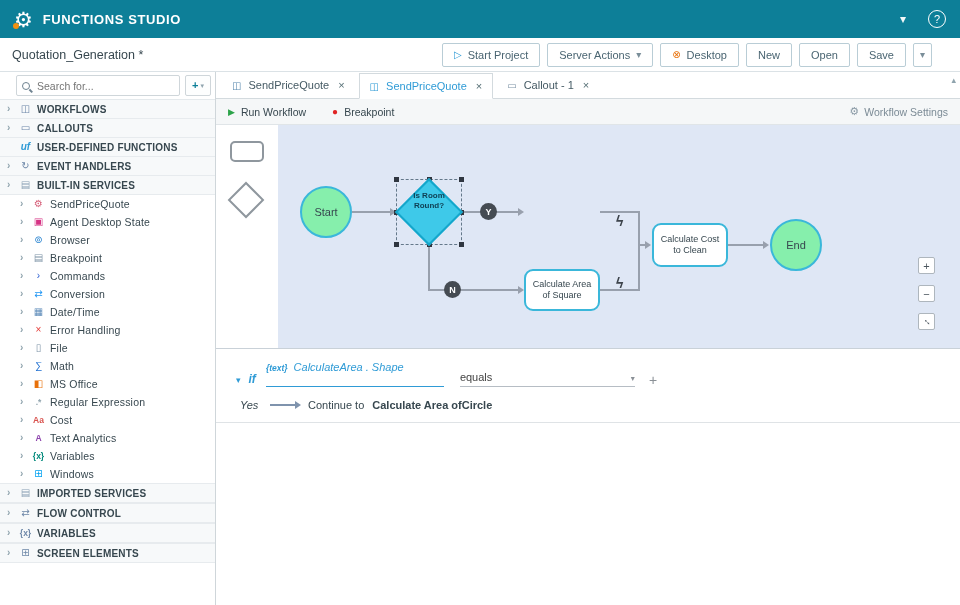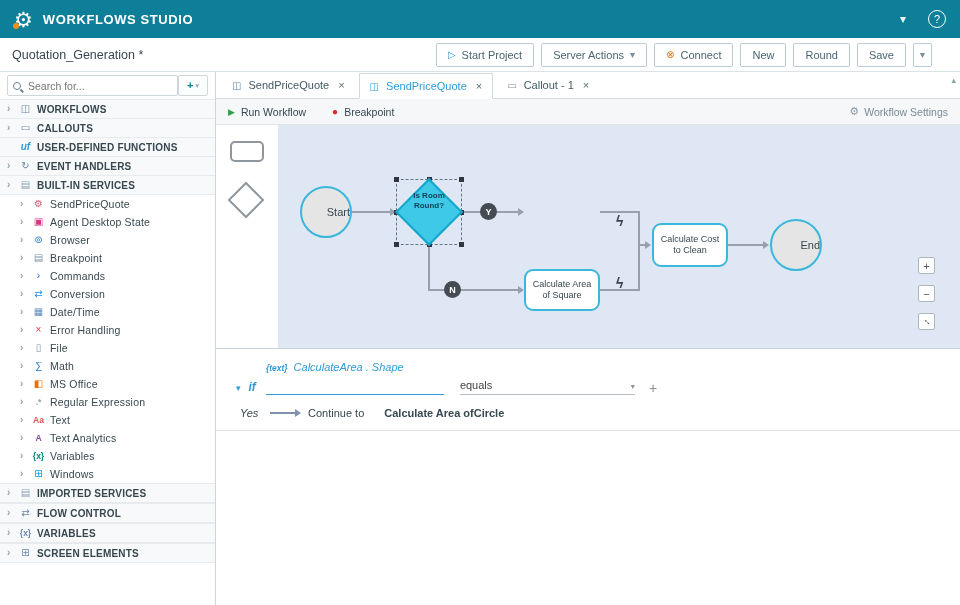--- a/index.html
+++ b/index.html
@@ -25,21 +25,21 @@
   .ptb-right { margin-left:auto; display:flex; align-items:center; gap:7px; padding-right:16px; }
   .btn { height:24px; border:1px solid #b9cdd6; background:#fff; border-radius:2px; font-size:11px; color:#4a6572; display:flex; align-items:center; gap:6px; padding:0 11px; cursor:pointer; font-family:inherit; }
   .btn .bi { font-size:10px; }
   .bi-play { color:#2f9bd6; }
   .bi-connect { color:#e8710a; font-size:12px; }
   .bi-chev { font-size:8px; color:#7a8e99; }
   .btn-narrow { padding:0 6px; }
 
   
   .sidebar { position:absolute; top:72px; left:0; bottom:0; width:216px; background:#fff; border-right:1px solid #cfd6da; }
-  .search-row { height:28px; display:flex; align-items:center; padding:0 7px; border-bottom:1px solid #e4e9ec; }
+  .search-row { height:28px; display:flex; align-items:center; padding:0 16px; gap:5px; border-bottom:1px solid #e4e9ec; }
   .search-box { flex:1; height:21px; border:1px solid #cfd6da; border-radius:2px; display:flex; align-items:center; padding:0 5px; gap:5px; }
   .mag { width:8px; height:8px; border:1.5px solid #6e8290; border-radius:50%; position:relative; flex:0 0 auto; }
   .mag::after { content:""; position:absolute; width:4px; height:1.5px; background:#6e8290; left:6px; top:7px; transform:rotate(45deg); }
   .search-box input { border:none; outline:none; flex:1; font-size:10.5px; color:#5a6b76; font-family:inherit; min-width:0; background:transparent; }
   .add-btn { width:30px; height:21px; border:1px solid #cfd6da; border-radius:2px; background:#fdfefe; display:flex; align-items:center; justify-content:center; gap:2px; cursor:pointer; font-family:inherit; }
   .add-btn .plus { font-size:11px; color:#0d7f98; font-weight:bold; line-height:1; }
   .add-btn .dd { font-size:7px; color:#90a4ae; }
 
   .t-row { display:flex; align-items:center; gap:5px; padding:0 7px; cursor:pointer; }
   .t-row.sec { height:19px; background:#f7f9fa; border-bottom:1px solid #e7ebee; }
@@ -71,88 +71,88 @@
 
   
   .canvas { position:relative; height:223px; background:#fff; overflow:hidden; }
   .palette { position:absolute; left:0; top:0; width:62px; height:100%; background:#fff; }
   .pal-rect { position:absolute; left:14px; top:16px; width:34px; height:21px; border:2px solid #8f979e; border-radius:5px; background:#fff; cursor:grab; }
   .pal-diamond { position:absolute; left:17px; top:62px; width:26px; height:26px; border:2px solid #8f979e; background:#fff; transform:rotate(45deg); cursor:grab; }
   .bluezone { position:absolute; left:62px; right:0; top:0; bottom:0; background:#dfe7f5; }
 
   .line { position:absolute; background:#98a0ad; }
   .arr { position:absolute; width:0; height:0; border-top:4px solid transparent; border-bottom:4px solid transparent; border-left:6px solid #98a0ad; }
-  .node-circle { position:absolute; width:52px; height:52px; border-radius:50%; background:#e5e5e5; border:2px solid #3ab7da; display:flex; align-items:center; justify-content:flex-end; font-size:11px; color:#37474f; cursor:grab; }
+  .node-circle { position:absolute; width:52px; height:52px; border-radius:50%; background:#86efac; border:2px solid #3ab7da; display:flex; align-items:center; justify-content:center; font-size:11px; color:#37474f; cursor:grab; }
   .node-box { position:absolute; width:76px; height:42px; background:#fff; border:2px solid #3ab7da; border-radius:9px; display:flex; align-items:center; justify-content:center; text-align:center; font-size:9px; color:#37474f; line-height:1.2; padding:2px; cursor:grab; }
   .badge { position:absolute; width:17px; height:17px; border-radius:50%; background:#454b52; color:#fff; font-size:9px; font-weight:bold; display:flex; align-items:center; justify-content:center; }
   .bolt { position:absolute; color:#3d444c; font-size:14px; font-weight:bold; }
 
   .selbox { position:absolute; left:180px; top:54px; width:66px; height:66px; border:1px dashed #64788a; }
   .hd { position:absolute; width:5px; height:5px; background:#2f3640; }
   .diamond { position:absolute; left:189px; top:63px; width:48px; height:48px; background:#3ec9e9; border:2px solid #14a6cb; transform:rotate(45deg); cursor:grab; }
   .diamond-label { position:absolute; left:185px; top:66px; width:56px; text-align:center; font-size:8px; font-weight:bold; color:#0e3e52; line-height:1.25; pointer-events:none; }
 
   .zoombtn { position:absolute; width:17px; height:17px; background:#fff; border:1px solid #aeb6bd; color:#4c565e; font-size:11px; display:flex; align-items:center; justify-content:center; cursor:pointer; border-radius:2px; }
   .zb-fit span { display:inline-block; transform:rotate(-45deg); font-size:10px; }
 
   
   .cond { flex:1; background:#fff; border-top:1px solid #c9d1d8; position:relative; }
   .if-row { display:flex; align-items:flex-end; padding:12px 0 6px 0; }
   .c-caret { margin-left:20px; font-size:9px; color:#2f9bd6; cursor:pointer; padding-bottom:2px; }
   .c-if { margin-left:8px; font-size:12px; font-weight:bold; font-style:italic; color:#2f9bd6; padding-bottom:1px;text-align:right; }
-  .c-operand { margin-left:10px; width:178px; border-bottom:1px solid #2f9bd6; display:flex; align-items:baseline; gap:6px; padding-bottom:21px; cursor:text; }
+  .c-operand { margin-left:10px; width:178px; border-bottom:1px solid #2f9bd6; display:flex; align-items:baseline; gap:6px; padding-bottom:13px; cursor:text; }
   .c-tag { font-size:8.5px; font-style:italic; color:#2f9bd6; font-weight:bold; }
   .c-opnd { font-size:11px; font-style:italic; color:#2f9bd6; }
   .c-field { margin-left:16px; width:175px; border-bottom:1px solid #b6bdc4; display:flex; align-items:baseline; justify-content:space-between; padding-bottom:3px; font-size:11px; color:#444; cursor:text; }
   .c-field .fc { font-size:8px; color:#8a9096; }
   .c-value { margin-left:18px; width:185px; border-bottom:1px solid #b6bdc4; padding-bottom:3px; font-size:11px; color:#444; cursor:text; }
   .c-add { margin-left:14px; font-size:14px; color:#8a9096; cursor:pointer; line-height:1; }
   .br-row { display:flex; align-items:center; height:23px; margin-left:24px; }
   .br-row:first-of-type { margin-top:8px; }
   .br-name { font-size:11px; font-style:italic; color:#37474f; width:28px; }
   .b-arrow { width:26px; height:2px; background:#7f93ad; position:relative; margin:0 12px 0 2px; }
   .b-arrow::after { content:""; position:absolute; right:-5px; top:-3px; border-top:4px solid transparent; border-bottom:4px solid transparent; border-left:6px solid #7f93ad; }
   .br-text { font-size:11px; color:#37474f; }
-  .br-text b { margin-left:20px; }
+  .br-text b { margin-left:8px; }
   .cond-divider { border-bottom:1px solid #dfe3e6; margin-top:6px; }
 </style>
 </head>
 <body>
 
 <div class="app">
 
   <div class="hdr">
     <span class="gear">⚙</span>
-    <span class="hdr-title">WORKFLOWS STUDIO</span>
+    <span class="hdr-title">FUNCTIONS STUDIO</span>
     <div class="hdr-right">
       <span class="hdr-chev">▾</span>
       <span class="hdr-help">?</span>
     </div>
   </div>
 
   <div class="ptb">
     <span class="proj-name">Quotation_Generation *</span>
     <div class="ptb-right">
       <button class="btn">
         <span class="bi bi-play">▷</span>
         <span>Start Project</span>
       </button>
       <button class="btn">
         <span>Server Actions</span>
         <span class="bi bi-chev">▾</span>
       </button>
       <button class="btn">
         <span class="bi bi-connect">⊗</span>
-        <span>Connect</span>
+        <span>Desktop</span>
       </button>
       <button class="btn">
         <span>New</span>
       </button>
       <button class="btn">
-        <span>Round</span>
+        <span>Open</span>
       </button>
       <button class="btn">
         <span>Save</span>
       </button>
       <button class="btn btn-narrow">
         <span class="bi bi-chev">▾</span>
       </button>
     </div>
   </div>
 
@@ -250,21 +250,21 @@
       <span class="t-lb">MS Office</span>
     </div>
     <div class="t-row svc">
       <span class="chev">›</span>
       <span class="t-ic txtic" style="color: rgb(144, 164, 174);">.*</span>
       <span class="t-lb">Regular Expression</span>
     </div>
     <div class="t-row svc">
       <span class="chev">›</span>
       <span class="t-ic txtic" style="color: rgb(217, 83, 79);">Aa</span>
-      <span class="t-lb">Text</span>
+      <span class="t-lb">Cost</span>
     </div>
     <div class="t-row svc">
       <span class="chev">›</span>
       <span class="t-ic txtic" style="color: rgb(142, 68, 173);">A</span>
       <span class="t-lb">Text Analytics</span>
     </div>
     <div class="t-row svc">
       <span class="chev">›</span>
       <span class="t-ic txtic" style="color: rgb(0, 137, 123);">{x}</span>
       <span class="t-lb">Variables</span>

